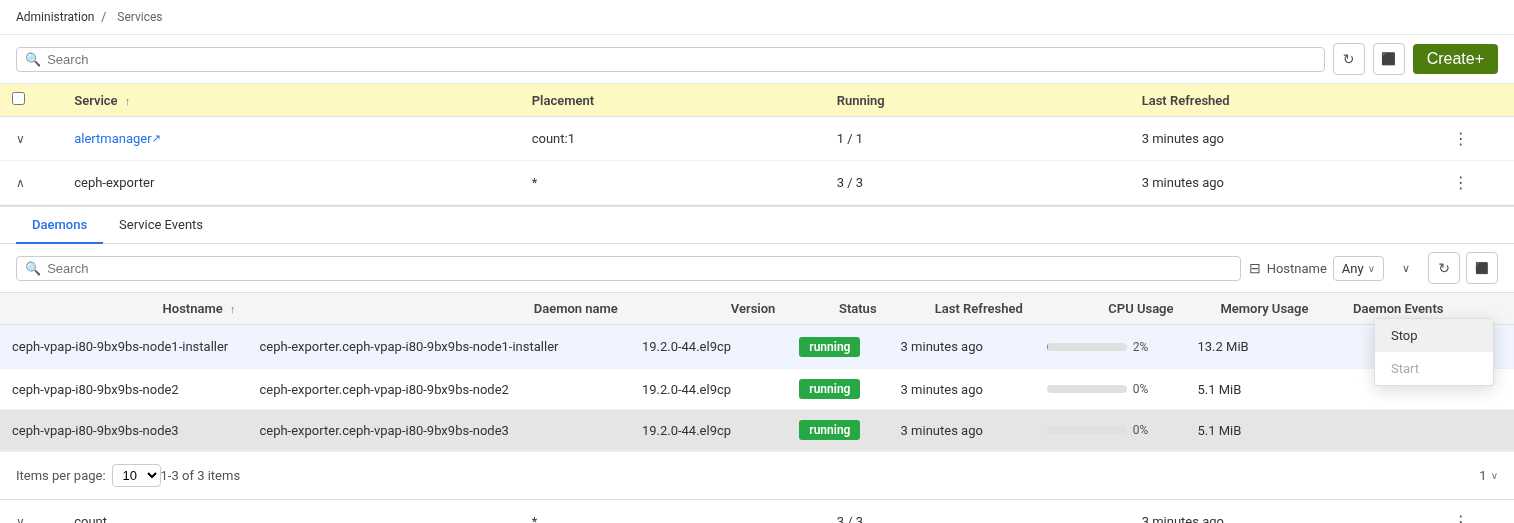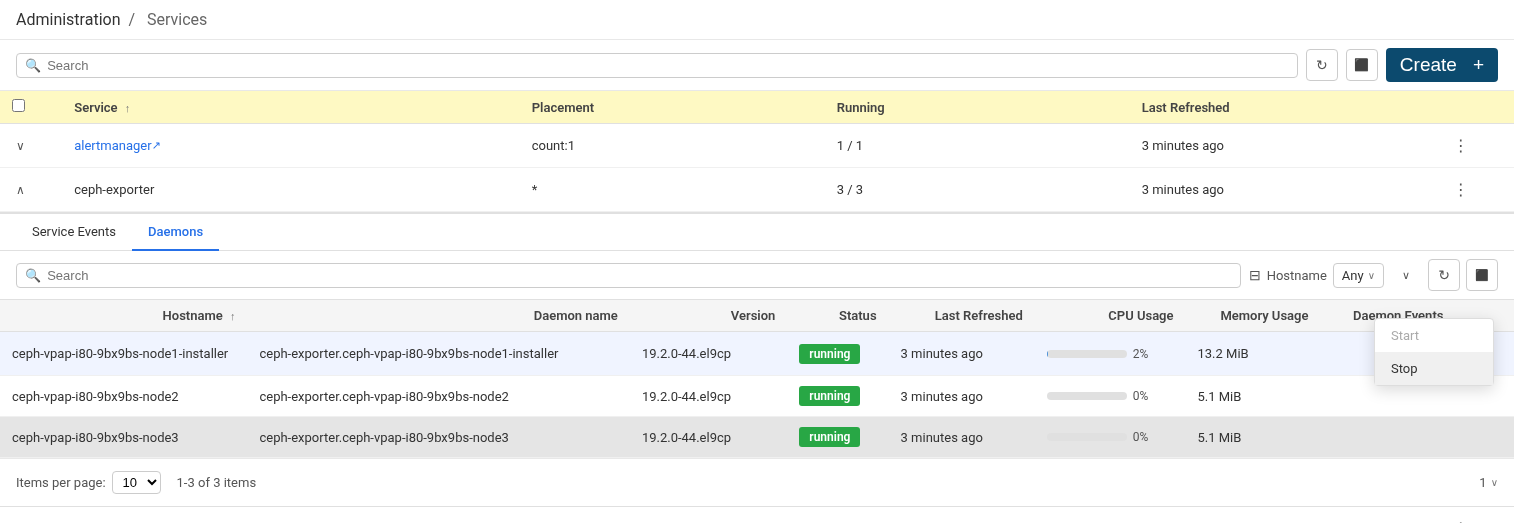--- a/index.html
+++ b/index.html
@@ -1,27 +1,27 @@
 <!DOCTYPE html>
 <html><head>
   <meta charset="utf-8">
   <style>
     * { box-sizing: border-box; margin: 0; padding: 0; }
     body { font-family: -apple-system, BlinkMacSystemFont, 'Segoe UI', Roboto, sans-serif; font-size: 13px; color: #333; background: #fff; overflow-x: hidden; }
     
-    .breadcrumb { padding: 10px 16px; font-size: 16px; color: #666; border-bottom: 1px solid #e8e8e8; }
+    .breadcrumb { padding: 10px 16px; font-size: 12px; color: #666; border-bottom: 1px solid #e8e8e8; }
     .breadcrumb a { color: #333; text-decoration: none; }
     .breadcrumb span { margin: 0 4px; }
 
     .top-toolbar { display: flex; align-items: center; padding: 8px 16px; border-bottom: 1px solid #e8e8e8; gap: 8px; }
     .search-wrapper { display: flex; align-items: center; flex: 1; border: 1px solid #ccc; border-radius: 4px; padding: 4px 8px; gap: 6px; background: #fff; }
     .search-wrapper input { border: none; outline: none; flex: 1; font-size: 13px; color: #666; }
     .toolbar-actions { display: flex; align-items: center; gap: 8px; margin-left: auto; }
     .icon-btn { background: none; border: 1px solid #ccc; border-radius: 4px; padding: 4px 8px; cursor: pointer; font-size: 14px; color: #555; display: flex; align-items: center; justify-content: center; width: 32px; height: 32px; }
-    .create-btn { background: #0c4a6e; color: #fff; border: none; border-radius: 4px; padding: 6px 14px; font-size: 19px; cursor: pointer; display: flex; align-items: center; gap: 16px; font-weight: 500; }
+    .create-btn { background: #4d7c0f; color: #fff; border: none; border-radius: 4px; padding: 6px 14px; font-size: 16px; cursor: pointer; display: flex; align-items: center; gap: 0; font-weight: 500; }
 
     .main-table { width: 100%; border-collapse: collapse; }
     .main-table th { background: #fef9c3; border-bottom: 1px solid #e0e0e0; padding: 8px 12px; text-align: left; font-weight: 600; font-size: 13px; color: #444; white-space: nowrap; }
     .main-table td { border-bottom: 1px solid #f0f0f0; padding: 10px 12px; font-size: 13px; color: #333; vertical-align: middle; }
     .expand-btn { background: none; border: none; cursor: pointer; color: #555; font-size: 12px; padding: 2px 4px; }
     .service-link { color: #2670e8; text-decoration: none; display: flex; align-items: center; }
     .external-icon { font-size: 11px; color: #2670e8; }
     .more-btn { background: none; border: none; cursor: pointer; color: #555; font-size: 16px; padding: 2px 6px; }
 
     
@@ -43,21 +43,21 @@
     .daemon-table tr:last-child td { background: #e5e5e5; }
     .daemon-table tr.selected-row td { background: #f0f4ff; }
 
     .status-badge { display: inline-block; background: #28a745; color: #fff; padding: 3px 10px; border-radius: 3px; font-size: 12px; font-weight: 600; }
     .cpu-bar-wrapper { display: flex; align-items: center; gap: 6px; }
     .cpu-bar { height: 8px; background: #e0e0e0; border-radius: 4px; width: 80px; overflow: hidden; }
     .cpu-fill-blue { height: 100%; background: #4a90d9; border-radius: 4px; }
     .cpu-fill-gray { height: 100%; background: #aaa; border-radius: 4px; }
     .cpu-pct { font-size: 12px; color: #555; min-width: 24px; }
 
-    .pagination-row { display: flex; align-items: center; padding: 12px 16px; border-top: 1px solid #e8e8e8; gap: 16px; font-size: 13px; color: #555; background: #fff; }
+    .pagination-row { display: flex; align-items: center; padding: 12px 16px; border-top: 1px solid #e8e8e8; gap: 0; font-size: 13px; color: #555; background: #fff; }
     .items-per-page { display: flex; align-items: center; gap: 6px; }
     .per-page-select { border: 1px solid #ccc; border-radius: 4px; padding: 2px 6px; font-size: 13px; cursor: pointer; background: #fff; }
     .page-count { margin-left: auto; display: flex; align-items: center; gap: 4px; }
 
     
     .context-menu { position: absolute; right: 16px; top: 320px; background: #fff; border: 1px solid #ddd; border-radius: 4px; box-shadow: 0 4px 16px rgba(0,0,0,0.15); z-index: 100; min-width: 120px; }
     .context-menu-item { padding: 9px 16px; font-size: 13px; cursor: pointer; color: #333; display: flex; align-items: center; }
     .context-menu-item.hovered { background: #f0f0f0; }
     .context-menu-item.disabled { color: #aaa; cursor: default; }
 
@@ -135,25 +135,25 @@
       <td>
         <button class="more-btn">⋮</button>
       </td>
     </tr>
   </tbody>
 </table>
 
 <div class="daemons-section">
 
   <div class="tabs-row">
+    <div class="tab active">
+      <span>Daemons</span>
+    </div>
     <div class="tab">
       <span>Service Events</span>
-    </div>
-    <div class="tab active">
-      <span>Daemons</span>
     </div>
   </div>
 
   <div class="daemon-toolbar">
     <div class="daemon-search">
       <span style="color:#999;font-size:13px;">🔍</span>
       <input type="text" placeholder="Search" style="">
     </div>
     <div class="filter-area">
       <span style="color:#555;font-size:14px;">⊟</span>
@@ -283,19 +283,19 @@
       <td style="width:200px;">3 / 3</td>
       <td style="width:200px;">3 minutes ago</td>
       <td style="width:40px;">
         <button class="more-btn">⋮</button>
       </td>
     </tr>
   </tbody>
 </table>
 
 <div class="context-menu" style="top: 318px; right: 20px;">
+  <div class="context-menu-item hovered">
+    <span>Stop</span>
+  </div>
   <div class="context-menu-item disabled">
     <span>Start</span>
   </div>
-  <div class="context-menu-item hovered">
-    <span>Stop</span>
-  </div>
 </div>
 
 </body></html>

